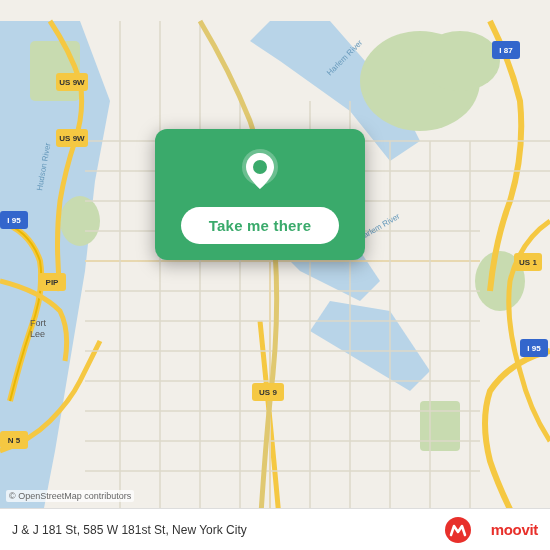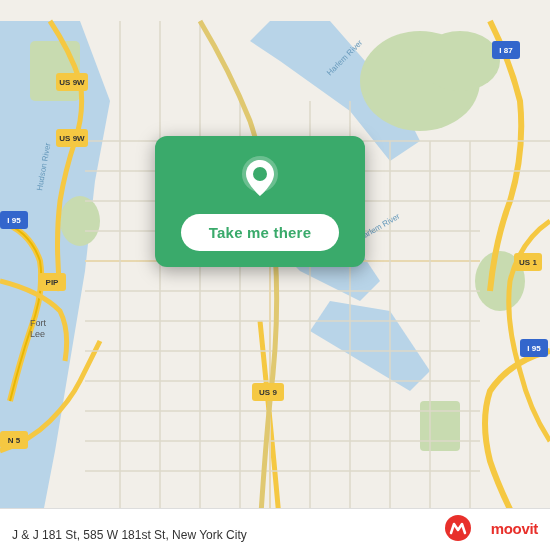--- a/index.html
+++ b/index.html
@@ -29,21 +29,21 @@
     .map-svg {
       position: absolute;
       inset: 0;
       width: 100%;
       height: 100%;
     }
 
     
     .location-card {
       position: absolute;
-      top: 136px;
+      top: 129px;
       left: 155px;
       width: 210px;
       background: #3aaa6b;
       border-radius: 12px;
       display: flex;
       flex-direction: column;
       align-items: center;
       padding: 18px 20px 16px 20px;
       box-shadow: 0 4px 18px rgba(0,0,0,0.35);
       cursor: pointer;
@@ -71,21 +71,21 @@
 
     
     .bottom-bar {
       position: absolute;
       bottom: 0;
       left: 0;
       right: 0;
       background: white;
       padding: 8px 12px 8px 12px;
       display: flex;
-      align-items: flex-end;
+      align-items: center;
       justify-content: space-between;
       border-top: 1px solid #ddd;
       z-index: 10;
       height: 42px;
     }
 
     .bottom-address {
       font-size: 12px;
       color: #333;
     }
@@ -230,20 +230,23 @@
 
     <svg class="pin-icon" viewBox="0 0 48 48" xmlns="http://www.w3.org/2000/svg">
       <circle cx="24" cy="20" r="18" fill="white" fill-opacity="0.25"></circle>
       <path d="M24 6 C16.268 6 10 12.268 10 20 C10 30 24 42 24 42 C24 42 38 30 38 20 C38 12.268 31.732 6 24 6 Z" fill="white"></path>
       <circle cx="24" cy="20" r="7" fill="#3aaa6b"></circle>
     </svg>
 
     <button class="take-me-there-btn">Take me there</button>
   </div>
 
+  <div class="osm-attribution">
+    <span>© OpenStreetMap contributors</span>
+  </div>
 
   <div class="bottom-bar">
     <span class="bottom-address">J &amp; J 181 St, 585 W 181st St, New York City</span>
     <div class="moovit-logo">
 
       <svg class="moovit-icon" viewBox="0 0 28 28" xmlns="http://www.w3.org/2000/svg">
         <circle cx="14" cy="14" r="13" fill="#e8302b"></circle>
         <path d="M7 19 L10 10 L14 16 L18 10 L21 19" stroke="white" stroke-width="2.5" fill="none" stroke-linejoin="round" stroke-linecap="round"></path>
       </svg>
       <span class="moovit-text">moovit</span>

